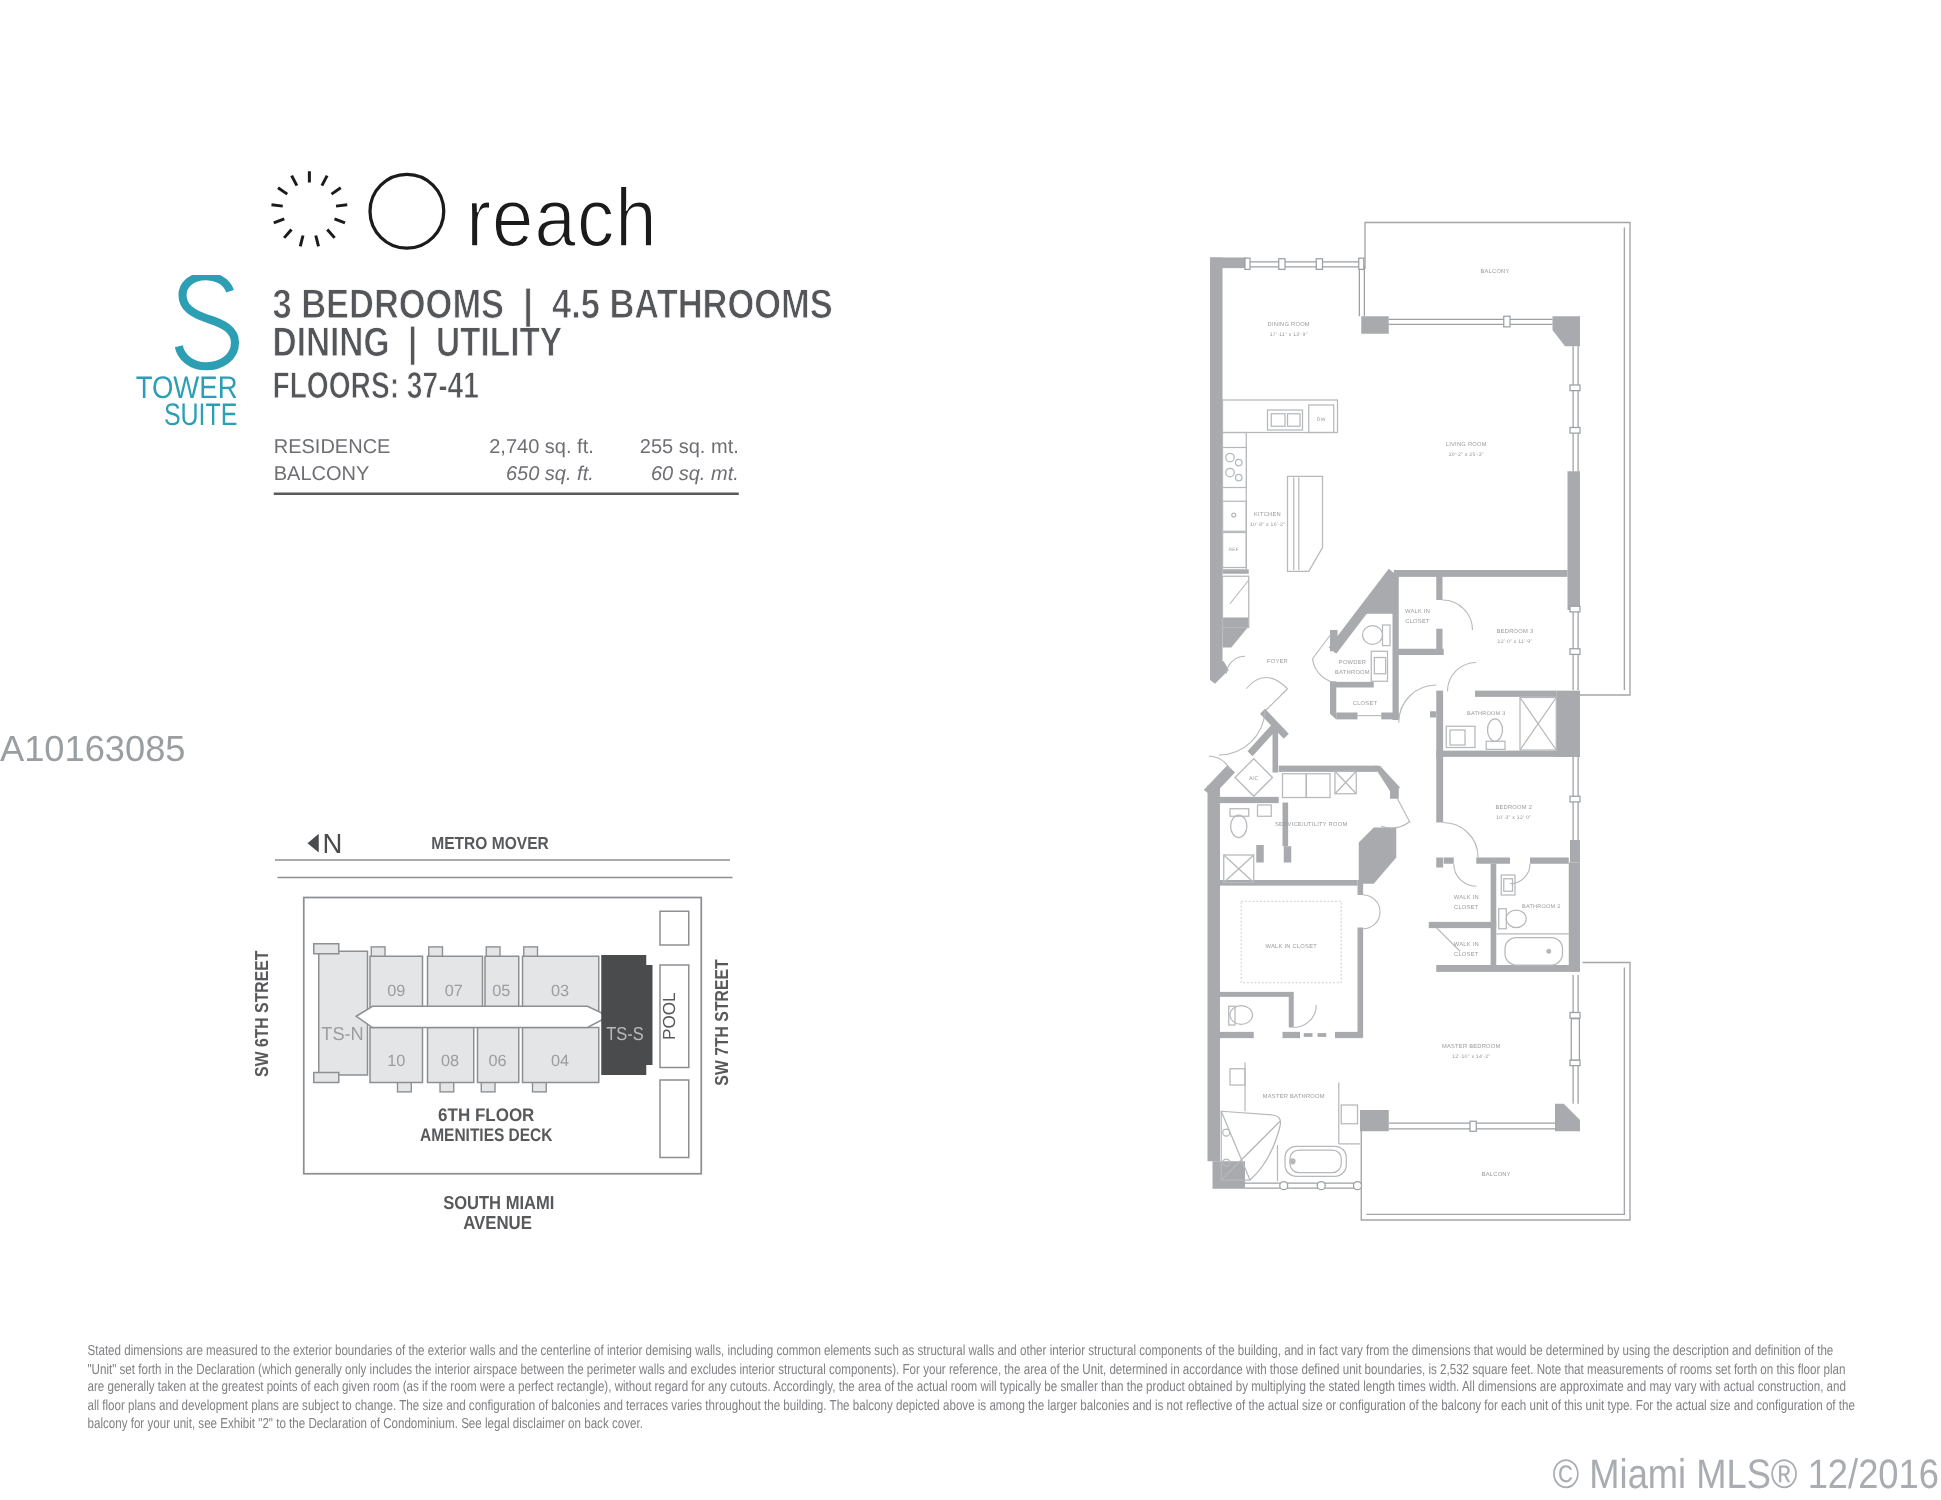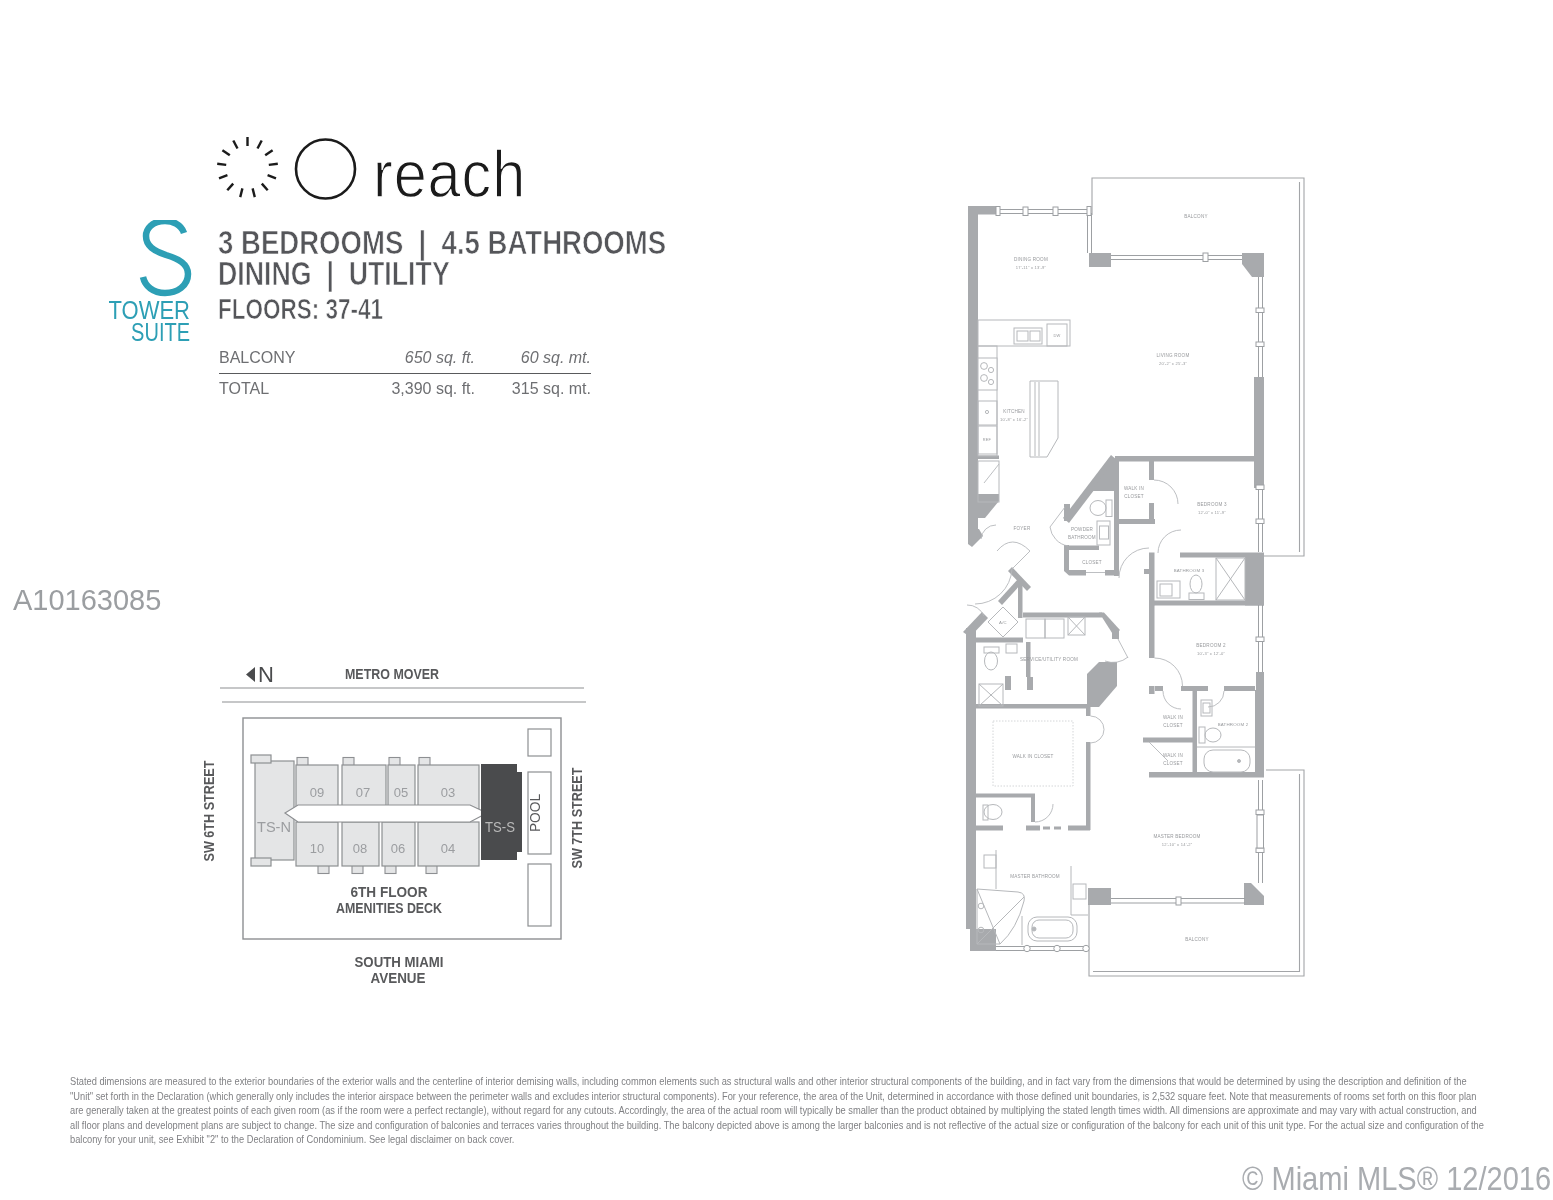--- a/index.html
+++ b/index.html
@@ -41,29 +41,29 @@
 <div class="abs" style="left:0px;top:318px;width:190px;text-align:right;font-size:25px;color:#2d9fb5;transform:scaleX(.80);transform-origin:100% 0;">SUITE</div>
 
 <div class="abs" style="left:218px;top:224px;font-size:33px;font-weight:bold;color:#55565a;-webkit-text-stroke:0.7px #ffffff;transform:scaleX(.835);transform-origin:0 0;white-space:nowrap;">3 BEDROOMS&nbsp; |&nbsp; 4.5 BATHROOMS</div>
 
 <div class="abs" style="left:218px;top:255px;font-size:33px;font-weight:bold;color:#55565a;-webkit-text-stroke:0.7px #ffffff;transform:scaleX(.81);transform-origin:0 0;white-space:nowrap;">DINING&nbsp; |&nbsp; UTILITY</div>
 
 <div class="abs" style="left:218px;top:292px;font-size:30px;font-weight:bold;color:#55565a;-webkit-text-stroke:0.7px #ffffff;transform:scaleX(.75);transform-origin:0 0;white-space:nowrap;">FLOORS: 37-41</div>
 
 <div class="abs" style="left:219px;top:349px;width:372px;font-size:16px;color:#6e6f72;">
 
+  <div style="position:relative;height:21.5px;"><span>RESIDENCE</span><span style="position:absolute;right:116px;">2,740&nbsp;sq.&nbsp;ft.</span><span style="position:absolute;right:0;">255&nbsp;sq.&nbsp;mt.</span></div>
 
   <div style="position:relative;height:21.5px;"><span>BALCONY</span><span style="position:absolute;right:116px;font-style:italic;">650&nbsp;sq.&nbsp;ft.</span><span style="position:absolute;right:0;font-style:italic;">60&nbsp;sq.&nbsp;mt.</span></div>
 
   <div style="height:1.5px;background:#595a5c;margin:2px 0 0 0;"></div>
 
-  <div style="position:relative;height:21.5px;margin-top:5.5px;"><span>TOTAL</span><span style="position:absolute;right:116px;">3,390&nbsp;sq.&nbsp;ft.</span><span style="position:absolute;right:0;">315&nbsp;sq.&nbsp;mt.</span></div>
 </div>
 
-<div class="abs" style="left:13px;top:584px;font-size:29px;color:#9b9ea1;">A10163085</div>
+<div class="abs" style="left:0;top:584px;font-size:29px;color:#9b9ea1;">A10163085</div>
 
 <svg class="abs" style="left:200px;top:655px;" width="400" height="340" viewBox="200 655 400 340" font-family="Liberation Sans, sans-serif">
 
   <polygon points="246,667 246,682 255,674.5" fill="#4a4b4d" transform="rotate(180 250.5 674.5)"></polygon>
   <text x="258" y="682" font-size="22" fill="#4a4b4d">N</text>
 
   <text x="392" y="679" font-size="14" font-weight="bold" fill="#58595b" text-anchor="middle" textLength="94" lengthAdjust="spacingAndGlyphs">METRO MOVER</text>
 
   <line x1="220" y1="688" x2="584" y2="688" stroke="#8d8f92" stroke-width="1.2"></line>
 

